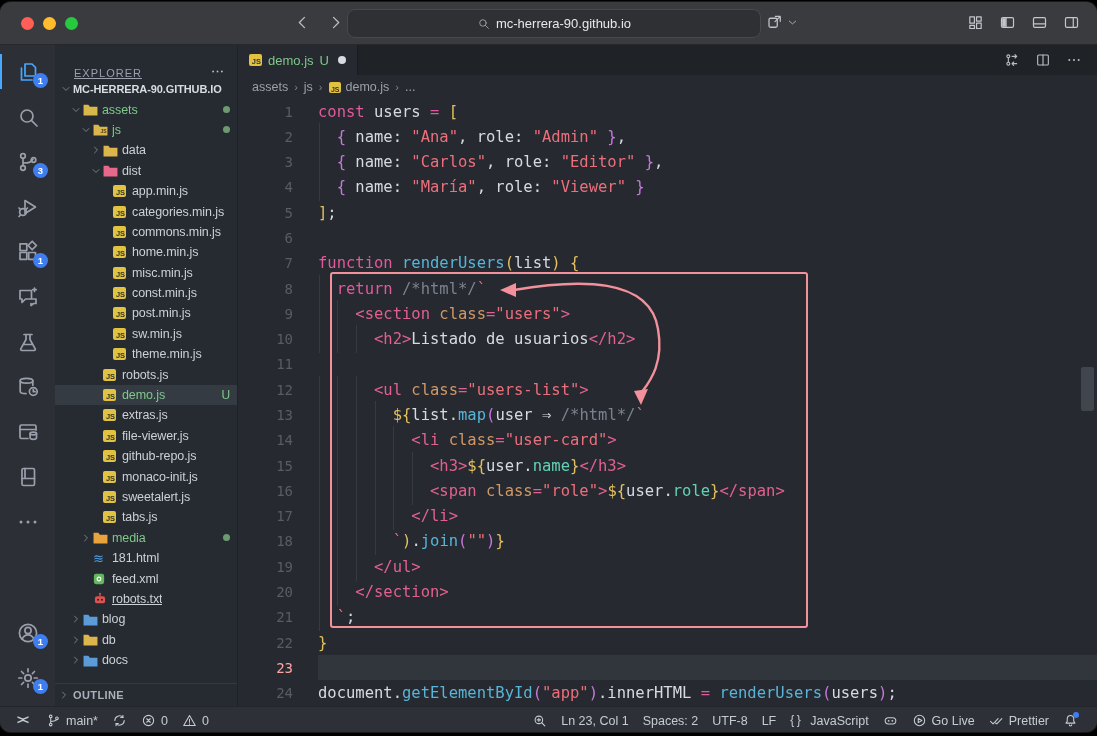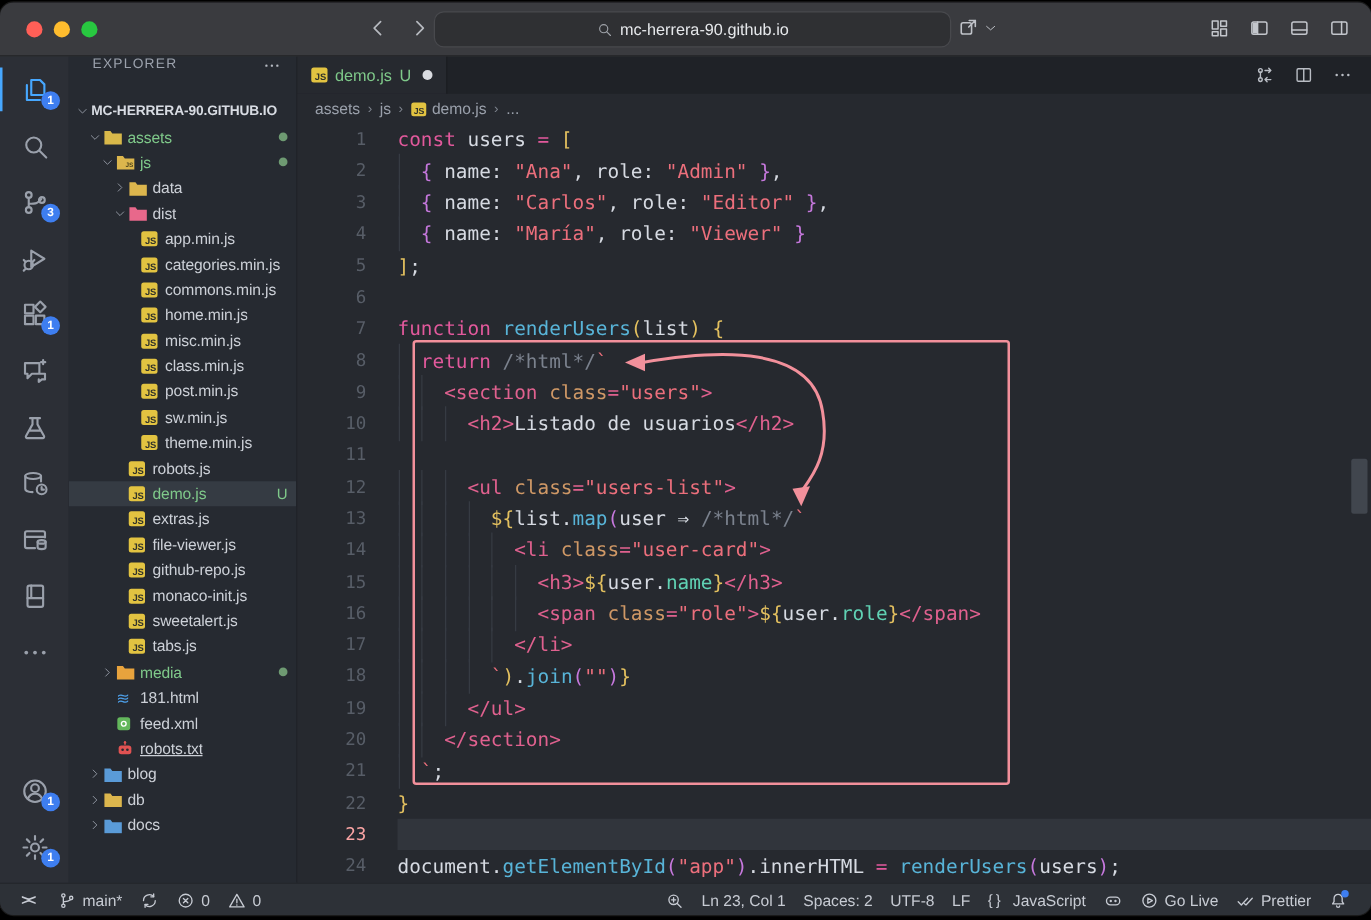--- a/index.html
+++ b/index.html
@@ -23,21 +23,21 @@
   .main{display:flex;height:661px;}
   .activity{width:55px;background:#2c2f36;display:flex;flex-direction:column;align-items:center;padding-top:4px;box-sizing:border-box;}
   .ab-item{width:55px;height:45px;display:flex;align-items:center;justify-content:center;color:#9aa0ab;position:relative;}
   .ab-item .i{width:24px;height:24px;}
   .ab-item.active{color:#47a8ff;}
   .ab-item.active::before{content:'';position:absolute;left:0;top:5px;bottom:5px;width:2px;background:#47a8ff;}
   .ab-badge{position:absolute;right:7px;bottom:6px;min-width:15px;height:15px;border-radius:8px;background:#3e7ef0;color:#fff;font-size:9.5px;font-weight:bold;display:flex;align-items:center;justify-content:center;}
   .ab-bottom{margin-top:auto;padding-bottom:6px;display:flex;flex-direction:column;align-items:center;}
   
   .sidebar{width:182px;background:#262a31;display:flex;flex-direction:column;color:#ccd0d7;overflow:hidden;border-right:1px solid #1f2227;}
-  .sb-header{height:34px;flex:none;display:flex;align-items:flex-start;padding:0 12px 0 19px;font-size:11px;letter-spacing:1px;color:#9ba1ac;}
+  .sb-header{height:34px;flex:none;display:flex;align-items:flex-end;padding:0 12px 0 19px;font-size:11px;letter-spacing:1px;color:#9ba1ac;text-decoration:underline;}
   .sb-header .i{width:15px;height:15px;margin-left:auto;color:#b6bac2;}
   .tree{flex:1;overflow:hidden;font-size:12.5px;letter-spacing:-.1px;}
   .row{height:20.4px;display:flex;align-items:center;padding-right:7px;white-space:nowrap;}
   .row.selected{background:#353b43;}
   .chev{width:14px;flex:none;display:flex;justify-content:center;color:#9ba1ac;}
   .chev .i{width:10px;height:10px;}
   .ticon{width:19px;flex:none;display:flex;align-items:center;}
   .ticon svg{width:15px;height:13px;}
   .row .lbl{overflow:hidden;}
   .row.root-row{font-weight:bold;font-size:11px;color:#d8dce3;}
@@ -401,21 +401,21 @@
             <span class="ticon">
               <span class="jsic">JS</span>
             </span>
             <span class="lbl">misc.min.js</span>
           </div>
           <div class="row" style="padding-left: 44px;">
             <span class="chev"></span>
             <span class="ticon">
               <span class="jsic">JS</span>
             </span>
-            <span class="lbl">class.min.js</span>
+            <span class="lbl">const.min.js</span>
           </div>
           <div class="row" style="padding-left: 44px;">
             <span class="chev"></span>
             <span class="ticon">
               <span class="jsic">JS</span>
             </span>
             <span class="lbl">post.min.js</span>
           </div>
           <div class="row" style="padding-left: 44px;">
             <span class="chev"></span>
@@ -574,20 +574,30 @@
             </span>
             <span class="ticon">
               <svg viewBox="0 0 16 14">
                 <path d="M.5 2h5.2l1.6 2H15.5v9.5H.5z" fill="#5a9bd8"></path>
               </svg>
             </span>
             <span class="lbl">docs</span>
           </div>
         </div>
       <div class="sb-sections">
+          <div class="sb-section">
+            <span class="chev">
+              <span class="i">
+                <svg viewBox="0 0 24 24" fill="none" stroke="currentColor" stroke-width="1.7" stroke-linecap="round" stroke-linejoin="round">
+                  <path d="M8.5 5l7 7-7 7"></path>
+                </svg>
+              </span>
+            </span>
+            <span>OUTLINE</span>
+          </div>
         </div>
     </div>
 
     <div class="editor-col">
       <div class="tabstrip">
         <div class="tab">
           <span class="jsic">JS</span>
           <span>demo.js</span>
           <span>U</span>
           <span class="dot-mod"></span>

